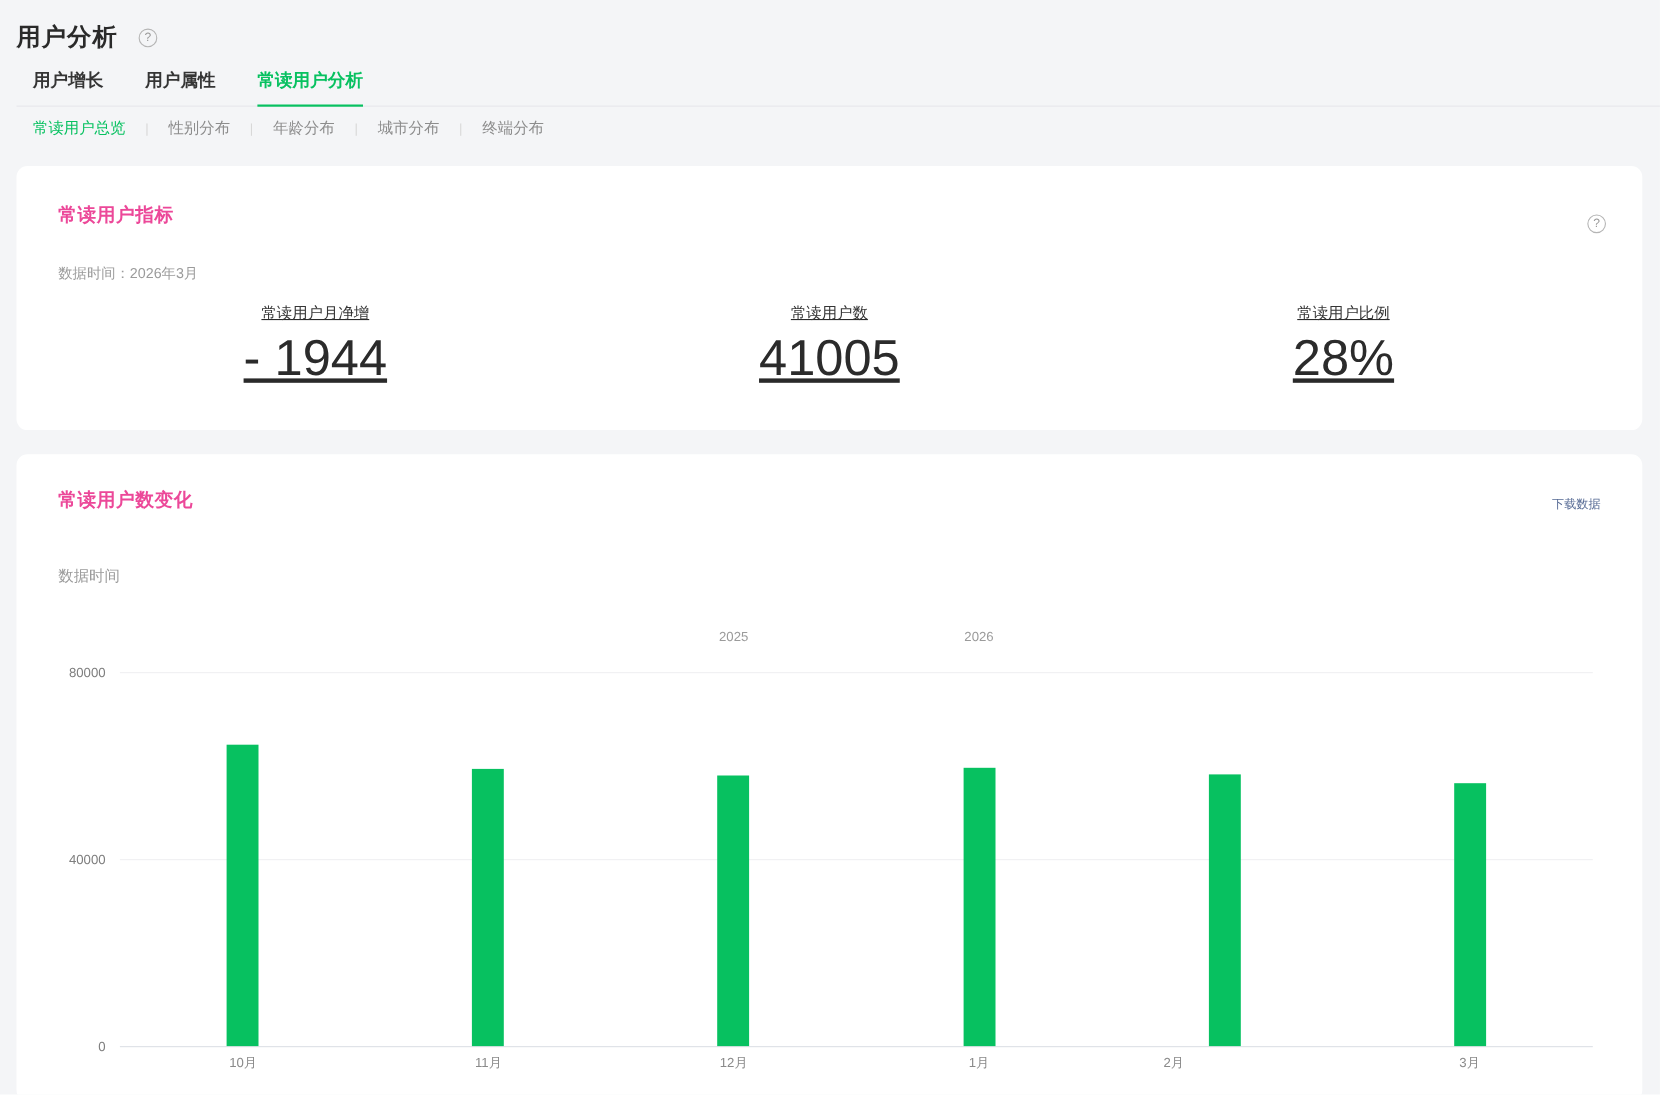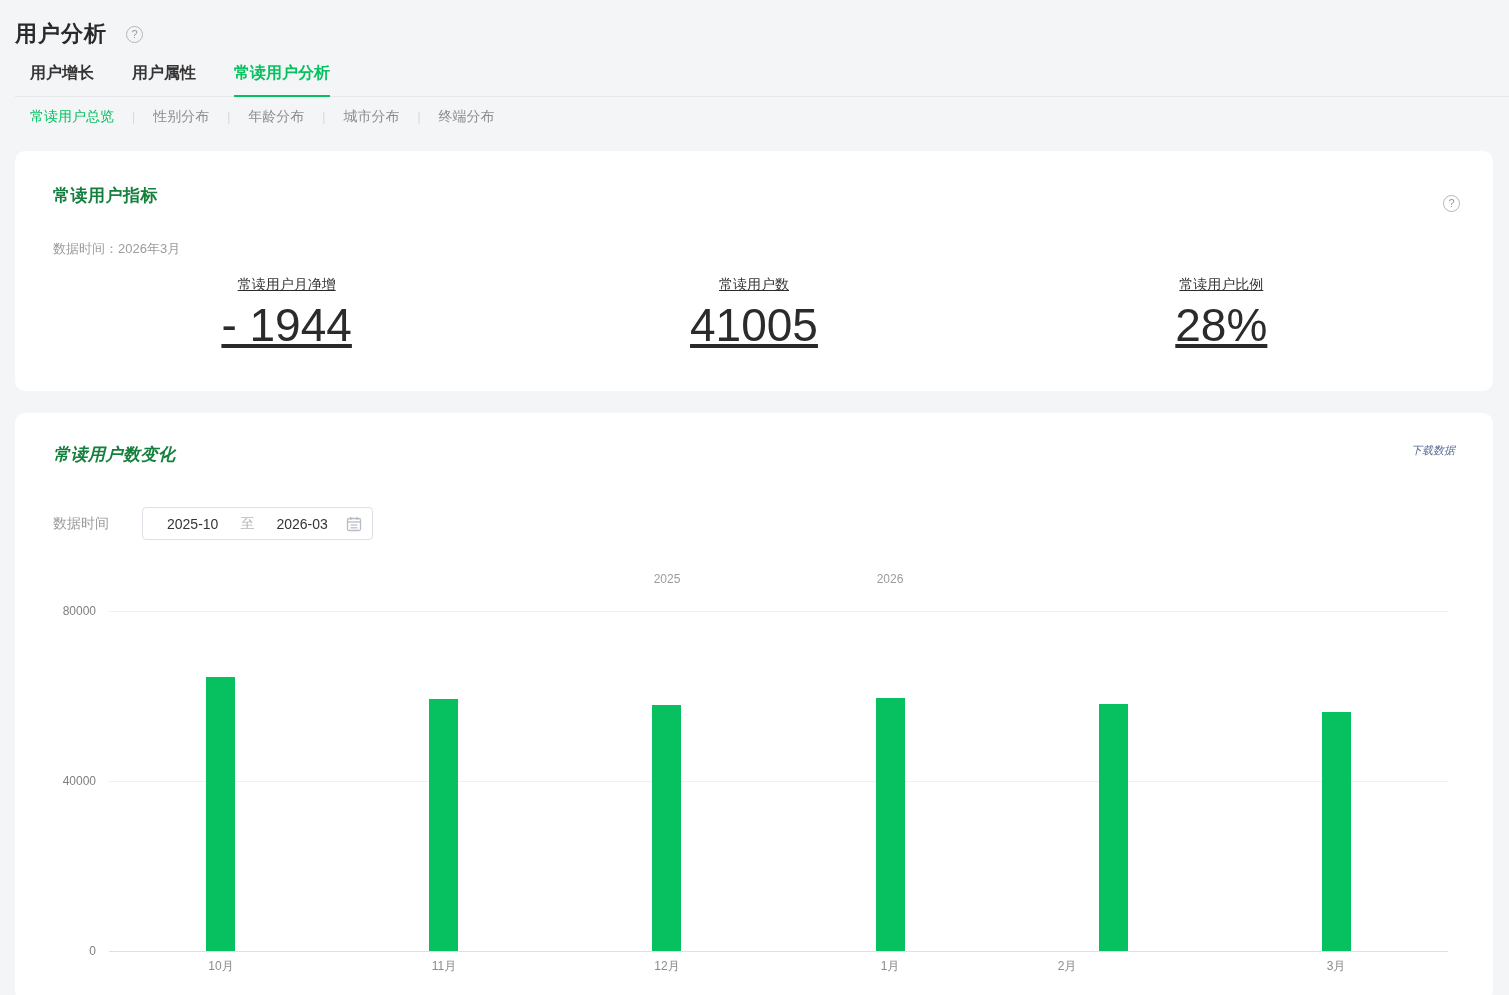--- a/index.html
+++ b/index.html
@@ -40,30 +40,30 @@
   .subtabs { margin:10px 0 0 15px; font-size:14px; height:19px; display:flex; align-items:center; }
   .subtab { color:#8d8d8d; cursor:pointer; }
   .subtab.active { color:#07C160; }
   .subtab-sep { color:#d8d8d8; margin:0 18px; font-size:12px; }
   
   .card {
     background:#fff; border-radius:10px;
     margin:0 15px; width:1478px; position:relative;
   }
   .card-metrics { margin-top:25px; height:240px; padding:33px 38px 0 38px; }
-  .card-title { font-size:17px; font-weight:700; color:#15803d; letter-spacing:0.5px; }
+  .card-title { font-size:17px; font-weight:700; color:#ec4899; letter-spacing:0.5px; }
   .card-help { position:absolute; top:44px; right:33px; }
   .data-time { margin-top:33px; font-size:13px; color:#9b9b9b; }
   .metrics-row { display:flex; margin-top:18px;text-decoration:underline; }
   .metric { flex:1; text-align:center; }
   .metric-label { font-size:14px; color:#353535; }
   .metric-value { margin-top:6px; font-size:46px; font-weight:400; color:#2b2b2b; line-height:1.1; }
   
   .card-chart { margin-top:22px; height:588px; padding:30px 38px 0 38px; }
-  .chart-card-head { display:flex; justify-content:space-between; align-items:flex-start;font-style:italic; }
+  .chart-card-head { display:flex; justify-content:space-between; align-items:flex-end; }
   .download-link { font-size:11px; color:#576B95; cursor:pointer; text-decoration:none; }
   .filter-row { margin-top:41px; display:flex; align-items:center; height:33px; }
   .filter-label { font-size:14px; color:#9b9b9b; width:89px; }
   .date-range {
     width:231px; height:33px; background:#fff;
     border:1px solid #dcdfe6; border-radius:4px;
     display:flex; align-items:center; padding:0 10px 0 24px;
     cursor:pointer;
   }
   .date-value { font-size:14px; color:#353535; }
@@ -122,35 +122,20 @@
     </div>
 </section>
 
 <section class="card card-chart">
   <div class="chart-card-head">
     <div class="card-title">常读用户数变化</div>
     <a class="download-link">下载数据</a>
   </div>
   <div class="filter-row">
     <span class="filter-label">数据时间</span>
-    <div class="date-range">
-      <span class="date-value">2025-10</span>
-      <span class="date-to">至</span>
-      <span class="date-value">2026-03</span>
-      <span class="calendar-icon">
-        <svg width="16" height="16" viewBox="0 0 16 16" fill="none">
-          <rect x="1.5" y="2.5" width="13" height="12" rx="1.5" stroke="#b8bcc4" stroke-width="1.3"></rect>
-          <line x1="1.5" y1="6" x2="14.5" y2="6" stroke="#b8bcc4" stroke-width="1.3"></line>
-          <line x1="4.8" y1="1" x2="4.8" y2="4" stroke="#b8bcc4" stroke-width="1.3"></line>
-          <line x1="11.2" y1="1" x2="11.2" y2="4" stroke="#b8bcc4" stroke-width="1.3"></line>
-          <line x1="4.5" y1="9" x2="11.5" y2="9" stroke="#b8bcc4" stroke-width="1.2"></line>
-          <line x1="4.5" y1="11.8" x2="11.5" y2="11.8" stroke="#b8bcc4" stroke-width="1.2"></line>
-        </svg>
-      </span>
-    </div>
   </div>
   <div class="chart">
       <div class="axis-line" style="left: 94px; width: 1339px; top: 389px;"></div>
       <div class="ytick" style="left: 11px; top: 382px;">0</div>
       <div class="grid-line" style="left: 94px; width: 1339px; top: 219px;"></div>
       <div class="ytick" style="left: 11px; top: 212px;">40000</div>
       <div class="grid-line" style="left: 94px; width: 1339px; top: 49px;"></div>
       <div class="ytick" style="left: 11px; top: 42px;">80000</div>
       <div class="bar" style="left: 191px; top: 115px; height: 274px; background: rgb(7, 193, 96);"></div>
       <div class="xtick" style="left: 166px; top: 396px;">10月</div>

